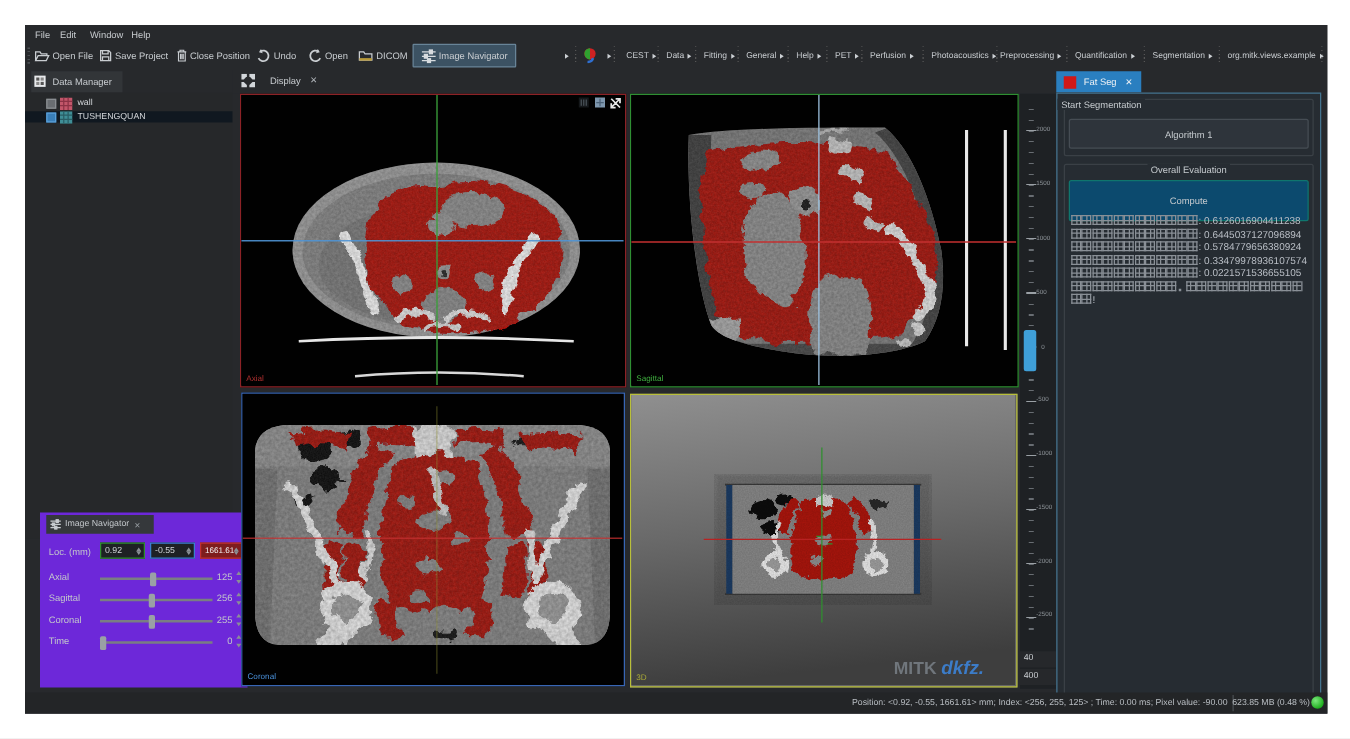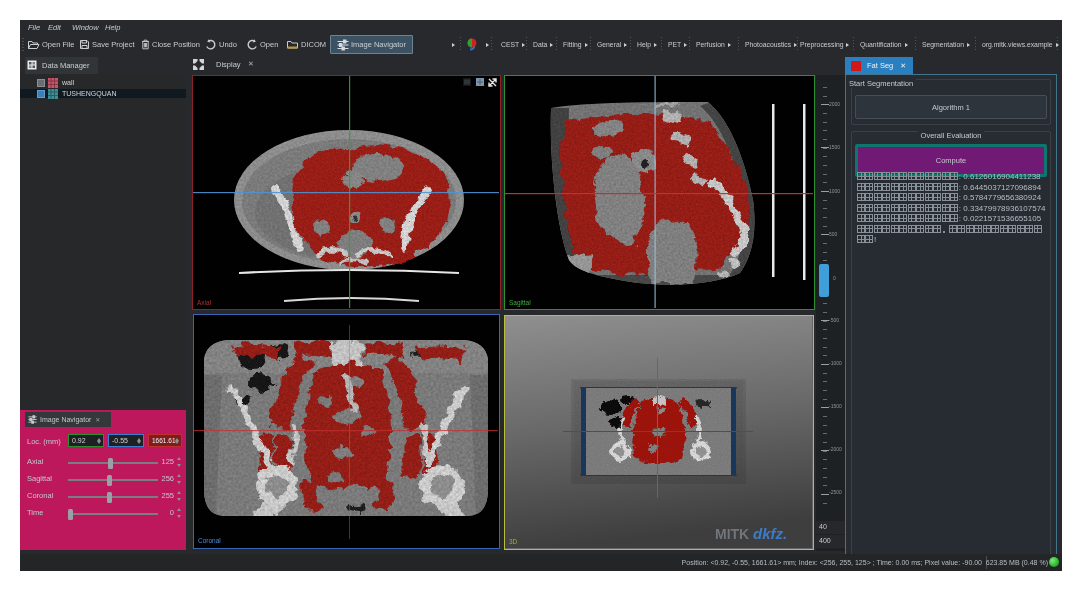--- a/index.html
+++ b/index.html
@@ -1,33 +1,33 @@
 <!DOCTYPE html>
 <html><head>
 <meta charset="utf-8">
 <style>
 html,body{margin:0;padding:0;background:#fff;width:1080px;height:591px;overflow:hidden;}
 *{box-sizing:border-box;font-family:"Liberation Sans",sans-serif;}
 #win{position:absolute;left:20px;top:20px;width:1042px;height:551px;background:#27292c;overflow:hidden;}
 .abs{position:absolute;}
 
-#menubar{left:0;top:0;width:100%;height:13px;color:#c7cbcf;font-size:7.5px;font-style:italic;}
+#menubar{left:0;top:0;width:100%;height:13px;color:#c7cbcf;font-size:7.5px;}
 #menubar span{position:absolute;top:3px;}
 
 #toolbar{left:0;top:13px;width:100%;height:23px;color:#c9cdd1;font-size:7.5px;}
 .tbtn{position:absolute;top:4px;height:15px;display:flex;align-items:center;gap:2px;white-space:nowrap;}
 .menuitem{position:absolute;top:4px;height:15px;display:flex;align-items:center;white-space:nowrap;color:#c9cdd1;font-size:6.8px;}
 .menuitem .arr{width:0;height:0;border-left:3px solid #cdd1d5;border-top:2.5px solid transparent;border-bottom:2.5px solid transparent;margin-left:3px;}
 .msep{position:absolute;top:4px;height:15px;width:1px;background:repeating-linear-gradient(#555 0 1px,transparent 1px 3px);}
 
 #dmtab{left:5px;top:37px;width:73px;height:17px;background:#323538;color:#c9cdd1;font-size:7.5px;}
 #lefttree{left:0;top:54px;width:166px;height:357px;background:#26282a;}
 .trow{position:absolute;left:0;width:166px;height:9px;color:#d4d7da;font-size:7px;display:flex;align-items:center;}
 
-#navpanel{left:0;top:390px;width:166px;height:140px;background:#be185d;color:#c3c7cb;font-size:7.5px;}
+#navpanel{left:12px;top:390px;width:166px;height:140px;background:#6d28d9;color:#c3c7cb;font-size:7.5px;}
 
 #disptab{left:166px;top:36px;width:679px;height:19px;background:#27292c;}
 
 #fatpanel{left:825px;top:36px;width:217px;height:519px;}
 
 #statusbar{left:0;top:534px;width:1042px;height:17px;background:#232527;color:#b9bec3;font-size:7px;}
 .spin{display:flex;align-items:center;font-size:7px;position:relative;}
 .spin::before{content:"";position:absolute;right:2px;top:2.5px;border-left:2.5px solid transparent;border-right:2.5px solid transparent;border-bottom:3px solid #8a9095;}
 .spin::after{content:"";position:absolute;right:2px;bottom:2.5px;border-left:2.5px solid transparent;border-right:2.5px solid transparent;border-top:3px solid #8a9095;}
 .srow{position:absolute;left:0;width:166px;height:14px;}
@@ -573,21 +573,21 @@
       <span style="width:10px;height:10px;background:#d01818;margin-left:6px;"></span>
       <span style="margin-left:6px;">Fat Seg</span>
       <span style="margin-left:7px;font-size:7px;">✕</span>
     </div>
     <div style="position:absolute;left:0;top:18px;width:212px;height:496px;background:#262c32;border:1px solid #44738e;">
       <div style="position:absolute;left:5px;top:4px;width:200px;height:46px;border:1px solid #3a4046;border-radius:2px;"></div>
       <div style="position:absolute;left:0px;top:4px;width:210px;text-align:left;color:#c5cace;font-size:7.5px;background:transparent;"><span style="background:#262c32;padding:0 3px;">Start Segmentation</span></div>
       <div style="position:absolute;left:9px;top:20px;width:192px;height:24px;background:#2e343b;border:1px solid #464d54;border-radius:2px;color:#c5cace;font-size:7.5px;display:flex;align-items:center;justify-content:center;">Algorithm 1</div>
       <div style="position:absolute;left:5px;top:56px;width:200px;height:433px;border:1px solid #3a4046;border-radius:2px;"></div>
       <div style="position:absolute;left:0px;top:56px;width:210px;text-align:center;color:#c5cace;font-size:7.5px;"><span style="background:#262c32;padding:0 3px;">Overall Evaluation</span></div>
-      <div style="position:absolute;left:9px;top:69px;width:192px;height:33px;background:#701a75;border:3px solid #0f766e;border-radius:2px;color:#c5cace;font-size:7.5px;display:flex;align-items:center;justify-content:center;">Compute</div>
+      <div style="position:absolute;left:9px;top:69px;width:192px;height:33px;background:#0c4a6e;border:1px solid #0f766e;border-radius:2px;color:#c5cace;font-size:7.5px;display:flex;align-items:center;justify-content:center;">Compute</div>
       <div id="cjktext" style="position:absolute;left:11px;top:97px;width:194px;color:#b9bec5;font-size:8px;line-height:10.5px;">
         <div style="white-space:nowrap;"><i class="cjk"></i><i class="cjk"></i><i class="cjk"></i><i class="cjk"></i><i class="cjk"></i><i class="cjk"></i><i class="cjk"></i><i class="cjk"></i><i class="cjk"></i><i class="cjk"></i><i class="cjk"></i><i class="cjk"></i><span style="letter-spacing:0;">: 0.6126016904411238</span></div>
         <div style="white-space:nowrap;"><i class="cjk"></i><i class="cjk"></i><i class="cjk"></i><i class="cjk"></i><i class="cjk"></i><i class="cjk"></i><i class="cjk"></i><i class="cjk"></i><i class="cjk"></i><i class="cjk"></i><i class="cjk"></i><i class="cjk"></i><span style="letter-spacing:0;">: 0.6445037127096894</span></div>
         <div style="white-space:nowrap;"><i class="cjk"></i><i class="cjk"></i><i class="cjk"></i><i class="cjk"></i><i class="cjk"></i><i class="cjk"></i><i class="cjk"></i><i class="cjk"></i><i class="cjk"></i><i class="cjk"></i><i class="cjk"></i><i class="cjk"></i><span style="letter-spacing:0;">: 0.5784779656380924</span></div>
         <div style="white-space:nowrap;"><i class="cjk"></i><i class="cjk"></i><i class="cjk"></i><i class="cjk"></i><i class="cjk"></i><i class="cjk"></i><i class="cjk"></i><i class="cjk"></i><i class="cjk"></i><i class="cjk"></i><i class="cjk"></i><i class="cjk"></i><span style="letter-spacing:0;">: 0.33479978936107574</span></div>
         <div style="white-space:nowrap;"><i class="cjk"></i><i class="cjk"></i><i class="cjk"></i><i class="cjk"></i><i class="cjk"></i><i class="cjk"></i><i class="cjk"></i><i class="cjk"></i><i class="cjk"></i><i class="cjk"></i><i class="cjk"></i><i class="cjk"></i><span style="letter-spacing:0;">: 0.0221571536655105</span></div>
         <div style="white-space:nowrap;"><i class="cjk"></i><i class="cjk"></i><i class="cjk"></i><i class="cjk"></i><i class="cjk"></i><i class="cjk"></i><i class="cjk"></i><i class="cjk"></i><i class="cjk"></i><i class="cjk"></i><i class="cjc"></i><i class="cjk"></i><i class="cjk"></i><i class="cjk"></i><i class="cjk"></i><i class="cjk"></i><i class="cjk"></i><i class="cjk"></i><i class="cjk"></i><i class="cjk"></i><i class="cjk"></i><i class="cjk"></i></div>
         <div style="white-space:nowrap;"><i class="cjk"></i><i class="cjk"></i><span>!</span></div>
       </div>
     </div>

